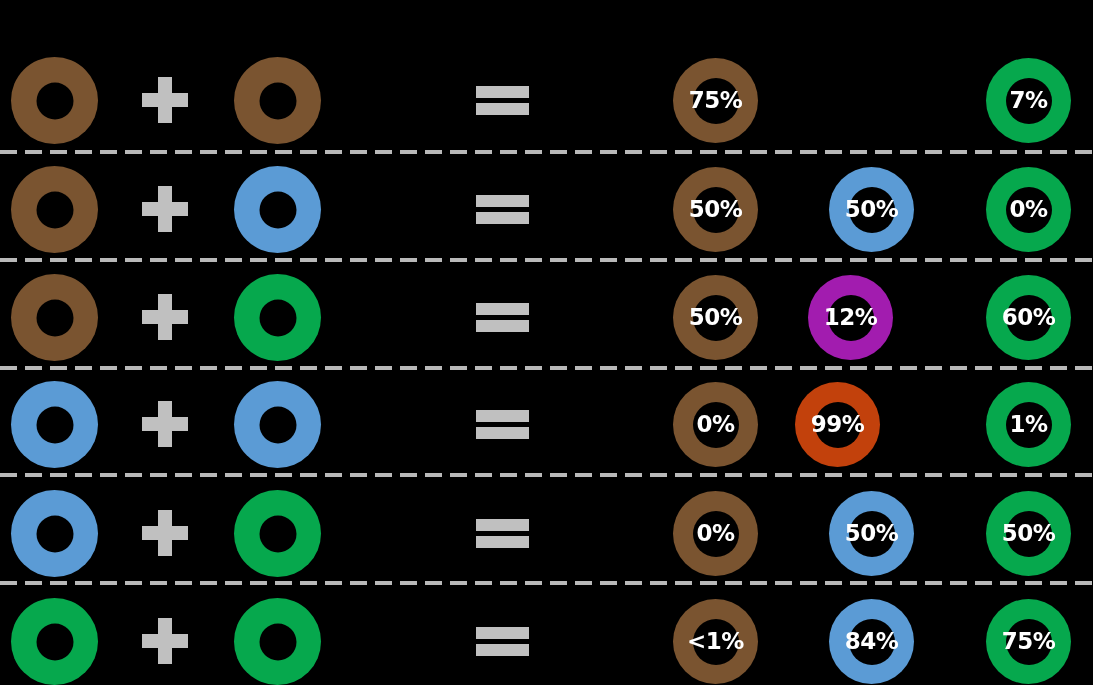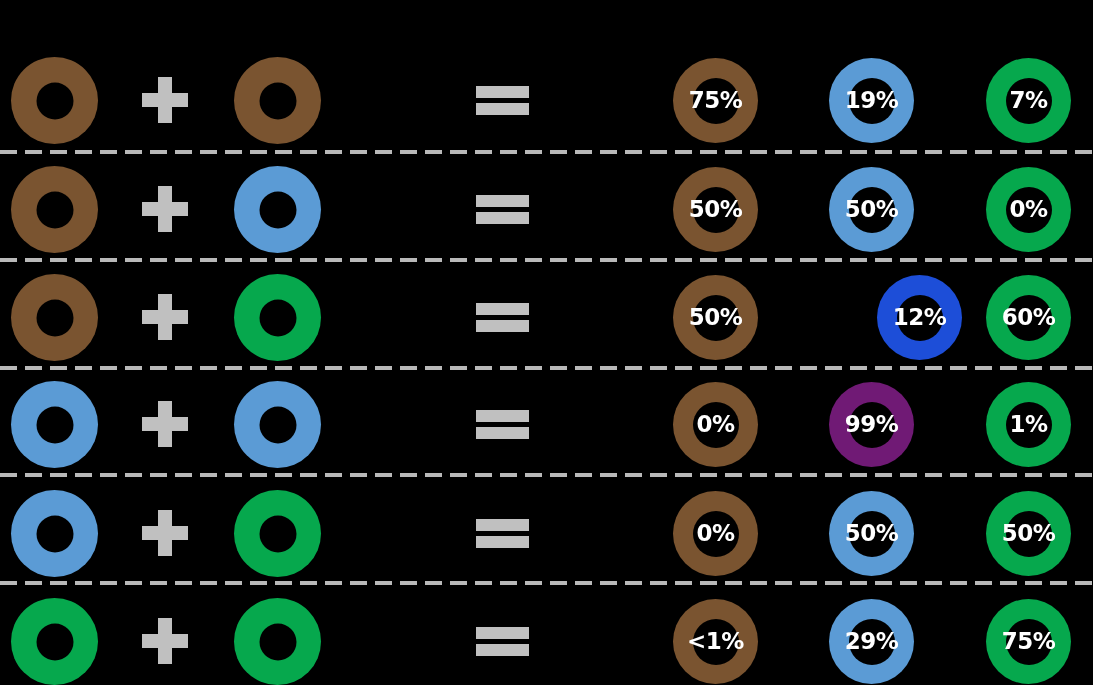--- a/index.html
+++ b/index.html
@@ -147,24 +147,20 @@
       </div>
       <div class="plus" style="left: 142px; top: 20px;"></div>
       <div class="donut donut-in" style="left: 234px; top: 0px; background: rgb(122, 84, 48);">
         <div class="hole"></div>
       </div>
       <div class="equals" style="left: 476px; top: 29px;"></div>
       <div class="donut donut-out" style="left: 673px; top: 1px; background: rgb(122, 84, 48);">
         <div class="hole"></div>
         <div class="pct">75%</div>
       </div>
-      <div class="donut donut-out" style="left: 829px; top: 1px; background: rgb(91, 155, 213);">
-        <div class="hole"></div>
-        <div class="pct">19%</div>
-      </div>
       <div class="donut donut-out" style="left: 986px; top: 1px; background: rgb(6, 168, 77);">
         <div class="hole"></div>
         <div class="pct">7%</div>
       </div>
     </div>
     <div class="row" style="top: 166px;">
       <div class="donut donut-in" style="left: 11px; top: 0px; background: rgb(122, 84, 48);">
         <div class="hole"></div>
       </div>
       <div class="plus" style="left: 142px; top: 20px;"></div>
@@ -191,21 +187,21 @@
       </div>
       <div class="plus" style="left: 142px; top: 20px;"></div>
       <div class="donut donut-in" style="left: 234px; top: 0px; background: rgb(6, 168, 77);">
         <div class="hole"></div>
       </div>
       <div class="equals" style="left: 476px; top: 29px;"></div>
       <div class="donut donut-out" style="left: 673px; top: 1px; background: rgb(122, 84, 48);">
         <div class="hole"></div>
         <div class="pct">50%</div>
       </div>
-      <div class="donut donut-out" style="left: 877px; top: 1px; background: #1d4ed8;">
+      <div class="donut donut-out" style="left: 808px; top: 1px; background: #a21caf;">
         <div class="hole"></div>
         <div class="pct">12%</div>
       </div>
       <div class="donut donut-out" style="left: 986px; top: 1px; background: rgb(6, 168, 77);">
         <div class="hole"></div>
         <div class="pct">60%</div>
       </div>
     </div>
     <div class="row" style="top: 381px;">
       <div class="donut donut-in" style="left: 11px; top: 0px; background: rgb(91, 155, 213);">
@@ -213,21 +209,21 @@
       </div>
       <div class="plus" style="left: 142px; top: 20px;"></div>
       <div class="donut donut-in" style="left: 234px; top: 0px; background: rgb(91, 155, 213);">
         <div class="hole"></div>
       </div>
       <div class="equals" style="left: 476px; top: 29px;"></div>
       <div class="donut donut-out" style="left: 673px; top: 1px; background: rgb(122, 84, 48);">
         <div class="hole"></div>
         <div class="pct">0%</div>
       </div>
-      <div class="donut donut-out" style="left: 829px; top: 1px; background: #701a75;">
+      <div class="donut donut-out" style="left: 795px; top: 1px; background: #c2410c;">
         <div class="hole"></div>
         <div class="pct">99%</div>
       </div>
       <div class="donut donut-out" style="left: 986px; top: 1px; background: rgb(6, 168, 77);">
         <div class="hole"></div>
         <div class="pct">1%</div>
       </div>
     </div>
     <div class="row" style="top: 490px;">
       <div class="donut donut-in" style="left: 11px; top: 0px; background: rgb(91, 155, 213);">
@@ -259,20 +255,20 @@
       <div class="donut donut-in" style="left: 234px; top: 0px; background: rgb(6, 168, 77);">
         <div class="hole"></div>
       </div>
       <div class="equals" style="left: 476px; top: 29px;"></div>
       <div class="donut donut-out" style="left: 673px; top: 1px; background: rgb(122, 84, 48);">
         <div class="hole"></div>
         <div class="pct">&lt;1%</div>
       </div>
       <div class="donut donut-out" style="left: 829px; top: 1px; background: rgb(91, 155, 213);">
         <div class="hole"></div>
-        <div class="pct">29%</div>
+        <div class="pct">84%</div>
       </div>
       <div class="donut donut-out" style="left: 986px; top: 1px; background: rgb(6, 168, 77);">
         <div class="hole"></div>
         <div class="pct">75%</div>
       </div>
     </div>
   </div>
 
 </body></html>

